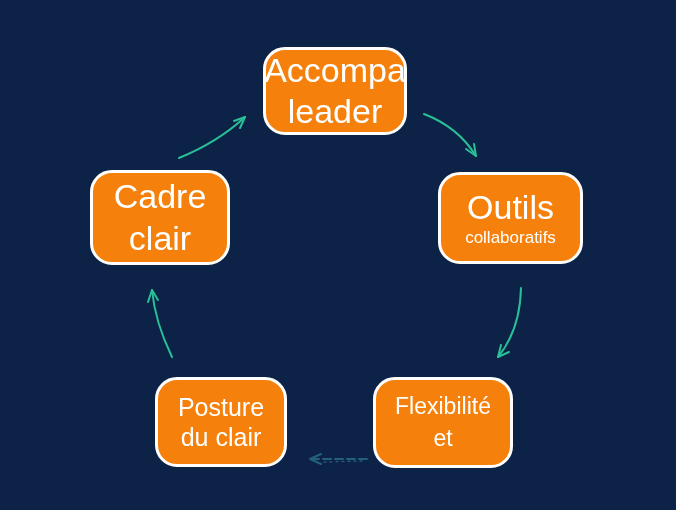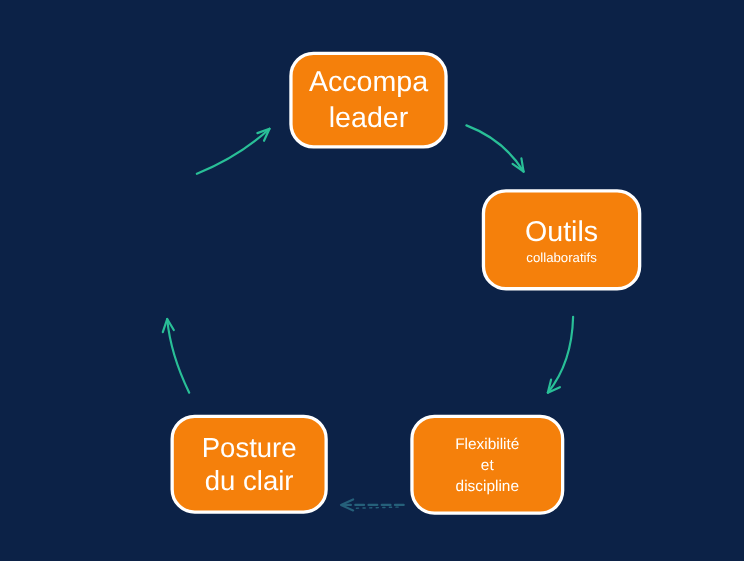--- a/index.html
+++ b/index.html
@@ -9,28 +9,28 @@
   }
   .arrows{position:absolute;left:0;top:0;pointer-events:none;}
   .arrows path,.arrows polyline{fill:none;stroke-width:2;stroke-linecap:round;stroke-linejoin:round;}
   .arrows .tick{stroke-width:1.3;}
   .node{
     position:absolute;box-sizing:border-box;
     background:#F5800B;border:3px solid #FFFFFF;border-radius:22px;
     color:#FFFFFF;display:flex;flex-direction:column;align-items:center;justify-content:center;
     text-align:center;line-height:1.22;
   }
-  .t26{font-size:26px;}
+  .t26{font-size:34px;}
   .t25{font-size:25px;}
-  .t19{font-size:14px;line-height:1.35;}
-  .t17{font-size:12px;}
+  .t19{font-size:23px;line-height:1.35;}
+  .t17{font-size:17px;}
   .n-accompagnement{left:263px;top:47px;width:144px;height:88px;}
   .n-outils{left:438px;top:172px;width:145px;height:92px;text-align:center;}
   .n-flexibilite{left:373px;top:377px;width:140px;height:91px;}
-  .n-posture{left:155px;top:377px;width:143px;height:90px;}
+  .n-posture{left:155px;top:377px;width:132px;height:90px;}
   .n-cadre{left:90px;top:170px;width:140px;height:95px;}
 </style>
 </head>
 <body>
 
 <div class="canvas">
 
   <svg class="arrows" width="676" height="510" viewBox="0 0 676 510">
 
     <g stroke="#29BF97">
@@ -66,22 +66,25 @@
   </div>
 
   <div class="node n-outils">
     <div class="t26">Outils</div>
     <div class="t17">collaboratifs</div>
   </div>
 
   <div class="node n-flexibilite">
     <div class="t19">Flexibilité</div>
     <div class="t19">et</div>
-    <div class="t19">discipline</div>
   </div>
 
   <div class="node n-posture">
     <div class="t25">Posture</div>
     <div class="t25">du clair</div>
   </div>
 
+  <div class="node n-cadre">
+    <div class="t26">Cadre</div>
+    <div class="t26">clair</div>
+  </div>
 
 </div>
 
 </body></html>

